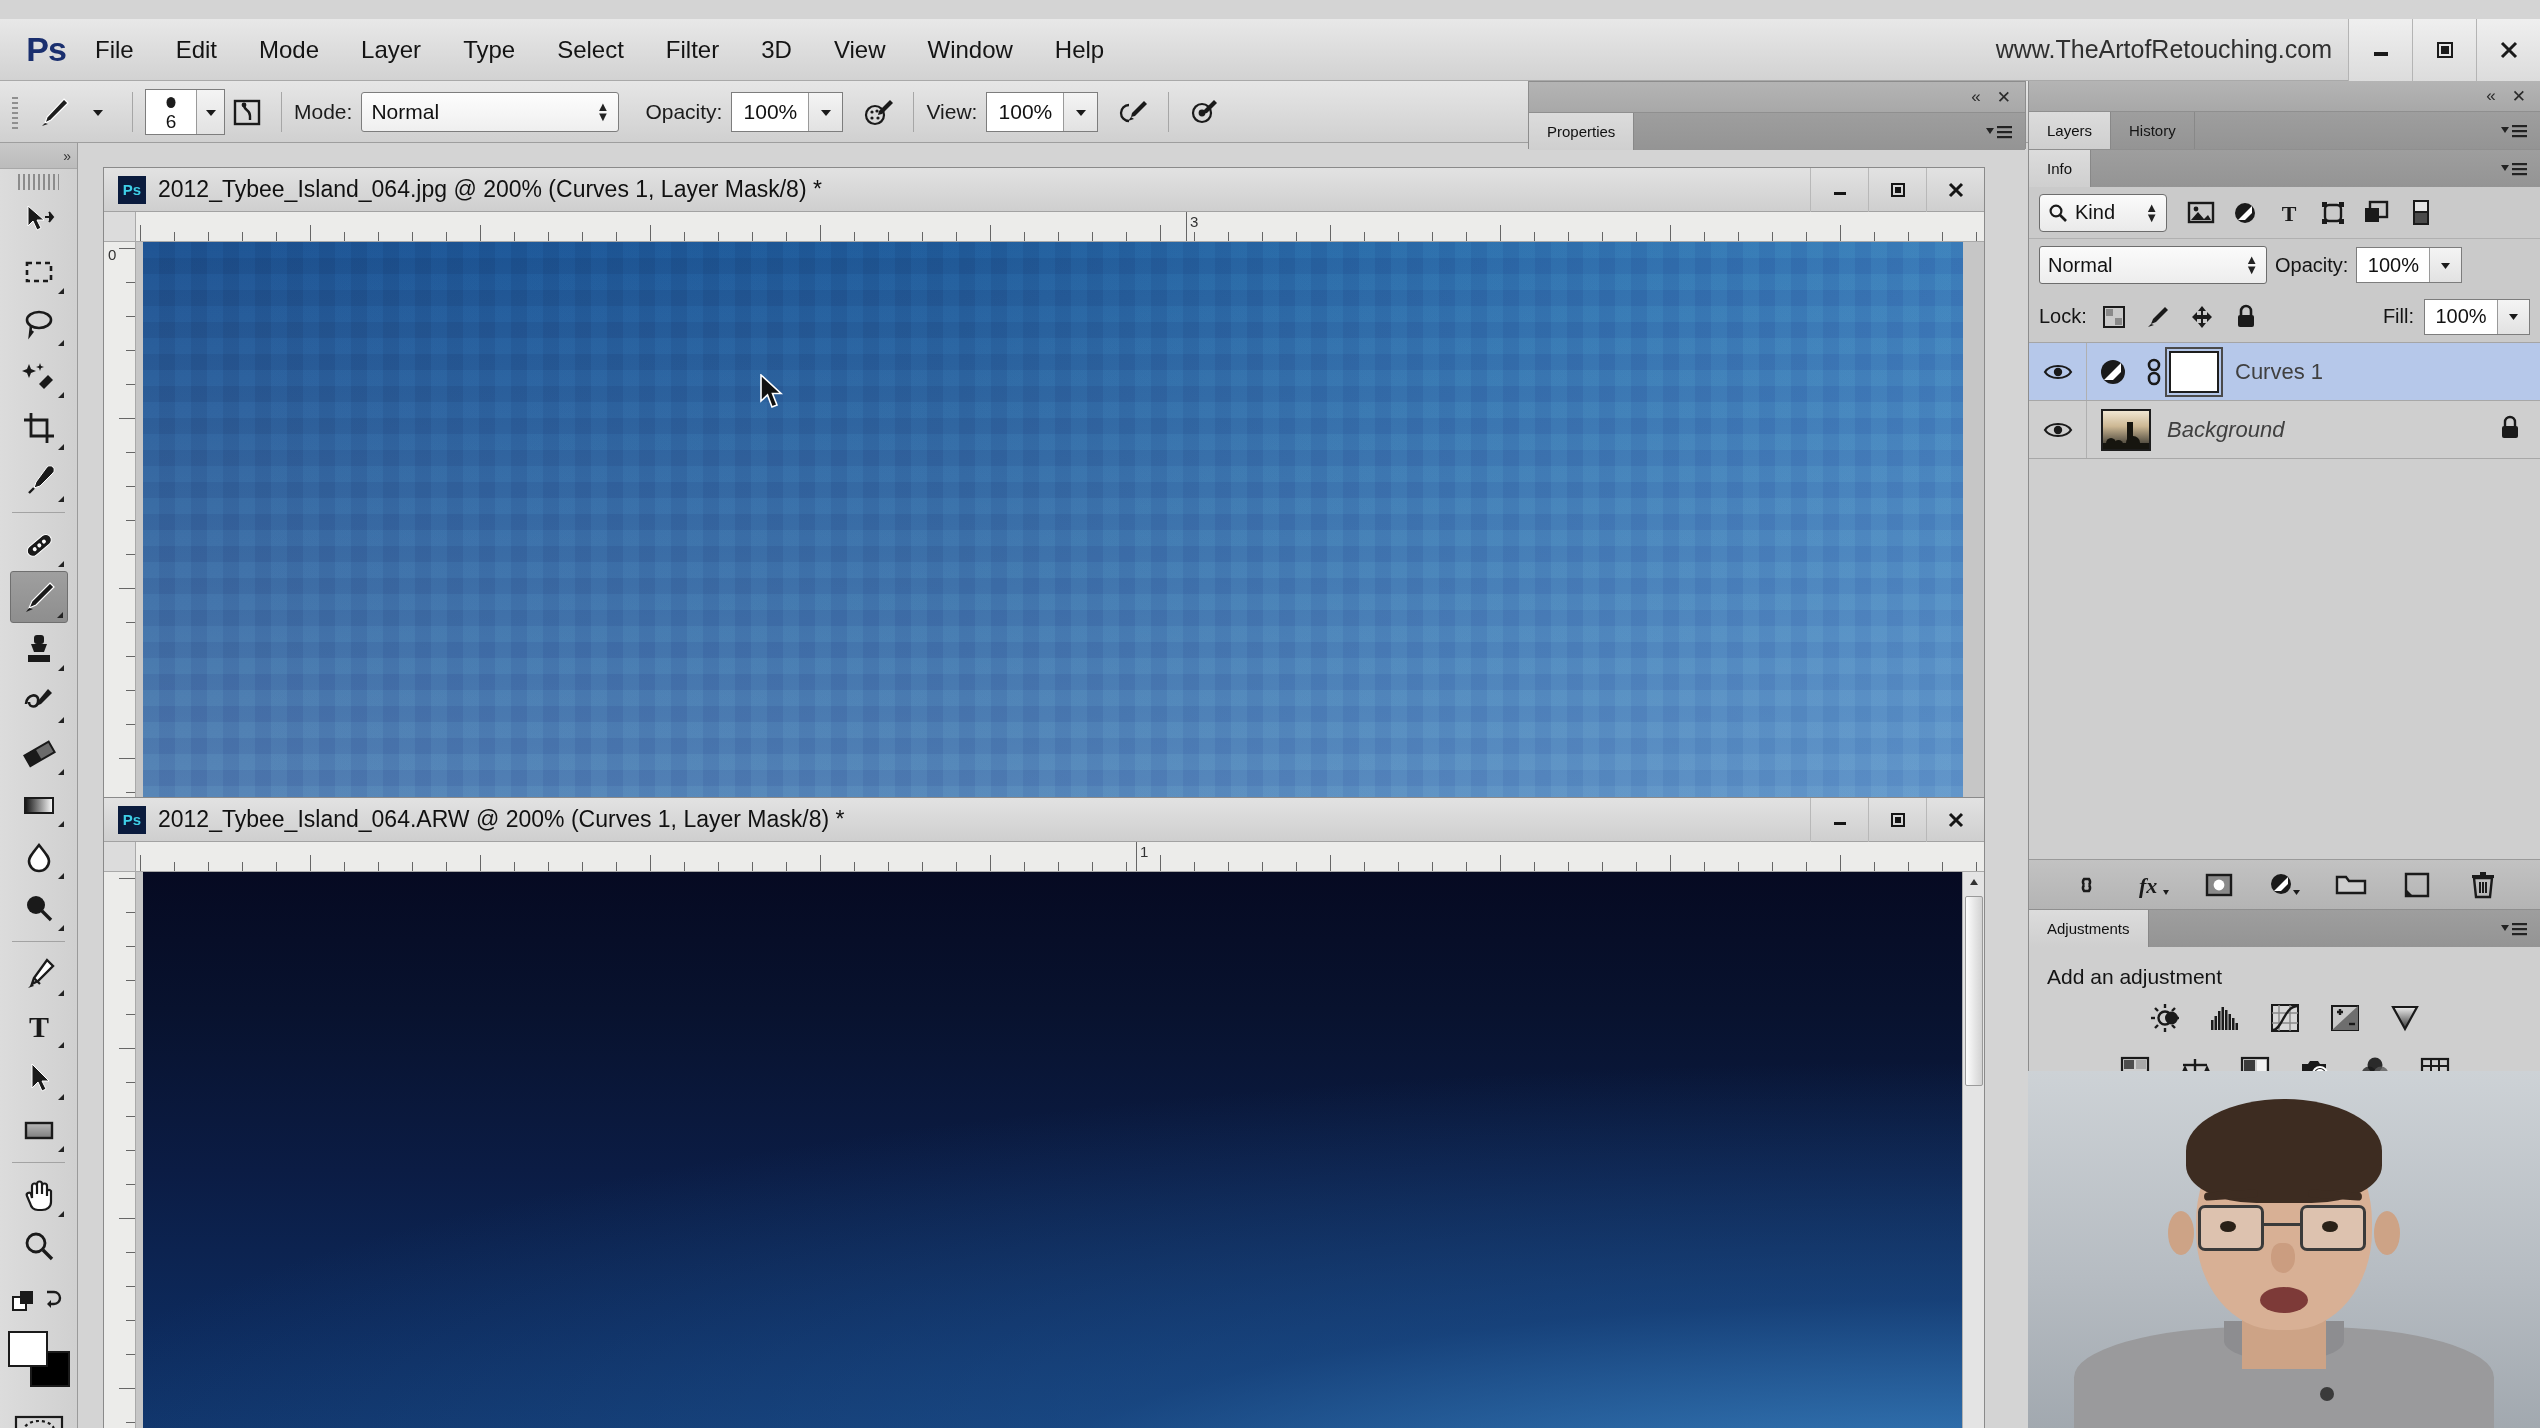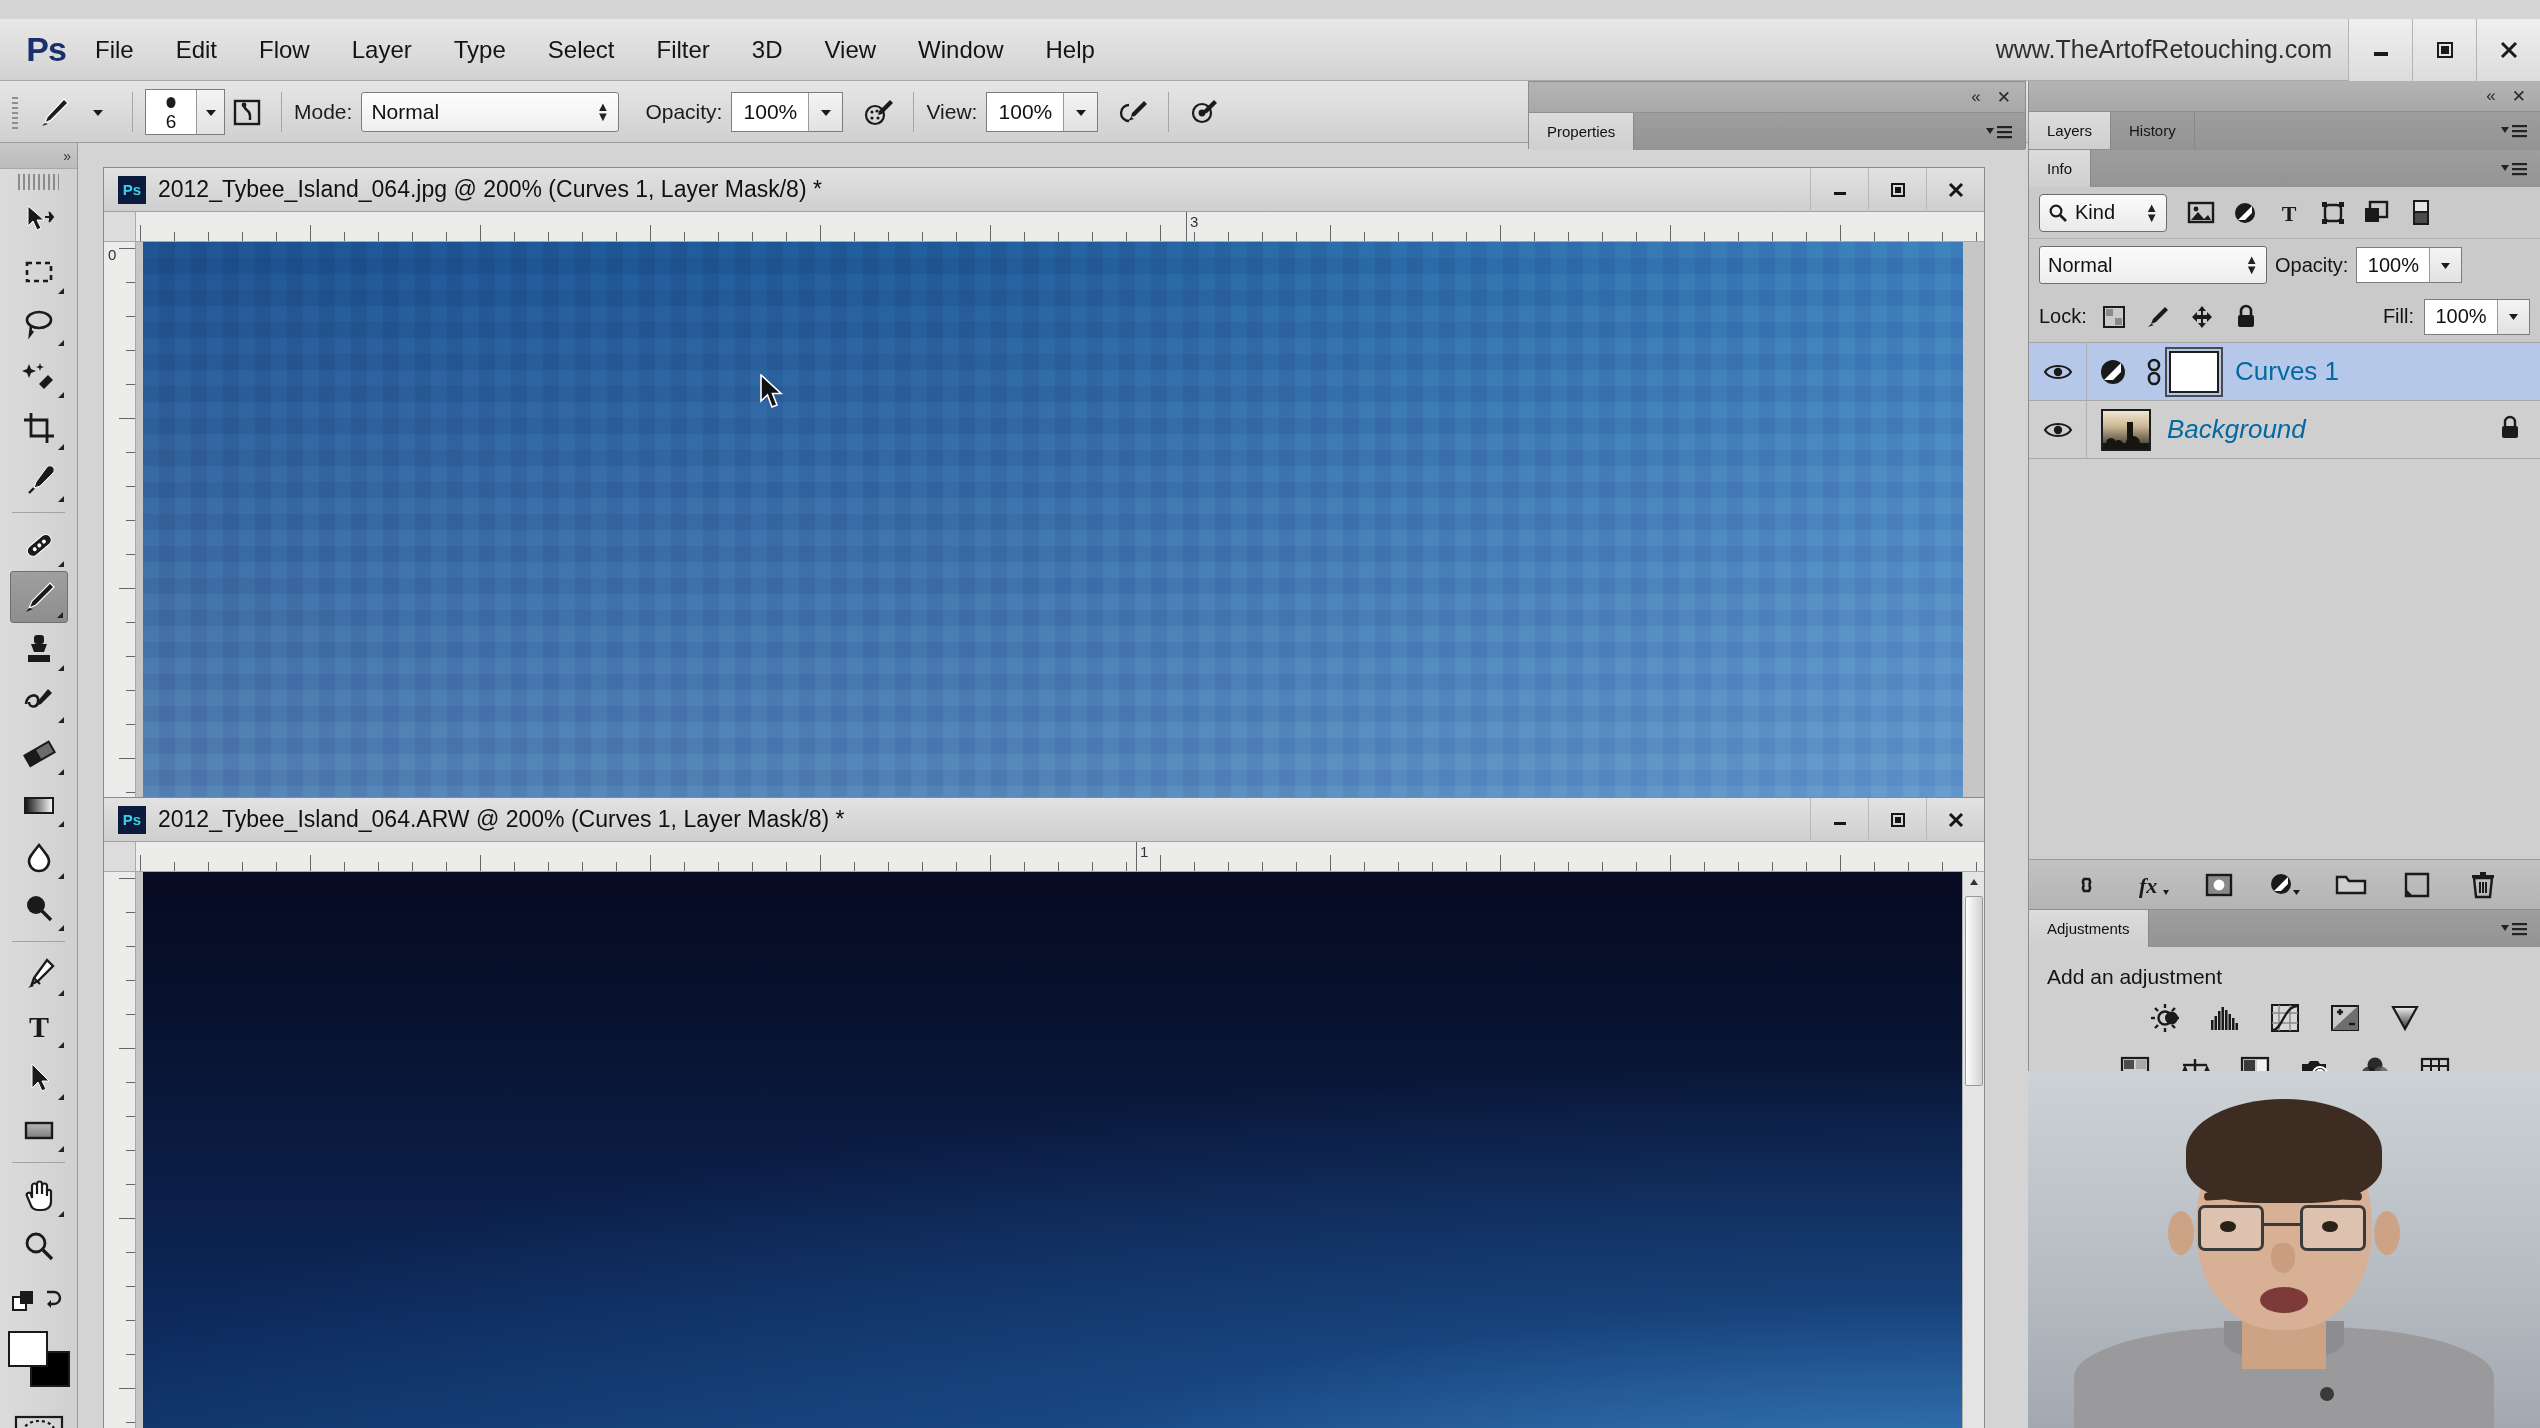--- a/index.html
+++ b/index.html
@@ -280,21 +280,21 @@
     width: 58px; height: 100%; display: flex; align-items: center; justify-content: center;
     border-right: 1px solid #b0b0b0;
   }
   .layer-thumb {
     width: 50px; height: 42px; border: 2px solid #1d1d1d; margin-left: 14px; background: #fff;
   }
   .mask-thumb {
     width: 50px; height: 42px; border: 2px solid #1d1d1d; background: #fff;
     outline: 2px solid #4a4a4a; outline-offset: 2px;
   }
-  .layer-name { font-size: 26px; color: #0369a1; margin-left: 16px; white-space: nowrap; }
+  .layer-name { font-size: 22px; color: #404040; margin-left: 16px; white-space: nowrap; }
   .layer-name.italic { font-style: italic; }
   .layers-empty { background: #cfcfcf; }
   .layers-footer {
     height: 50px; background: linear-gradient(#c2c2c2,#b4b4b4);
     border-top: 1px solid #9a9a9a; display: flex; align-items: center;
     justify-content: center; gap: 26px;
   }
   .lf-ico { width: 40px; height: 40px; display:flex; align-items:center; justify-content:center; }
 
   .adj-body { background: #cfcfcf; padding: 14px 0 18px 0; }
@@ -363,21 +363,21 @@
 </style>
 </head>
 <body>
 
 <div class="app">
 
   <div class="menubar">
     <div class="ps-logo">Ps</div>
     <div class="menu-item">File</div>
     <div class="menu-item">Edit</div>
-    <div class="menu-item">Flow</div>
+    <div class="menu-item">Mode</div>
     <div class="menu-item">Layer</div>
     <div class="menu-item">Type</div>
     <div class="menu-item">Select</div>
     <div class="menu-item">Filter</div>
     <div class="menu-item">3D</div>
     <div class="menu-item">View</div>
     <div class="menu-item">Window</div>
     <div class="menu-item">Help</div>
     <div class="menu-spacer"></div>
     <div class="site-url">www.TheArtofRetouching.com</div>

